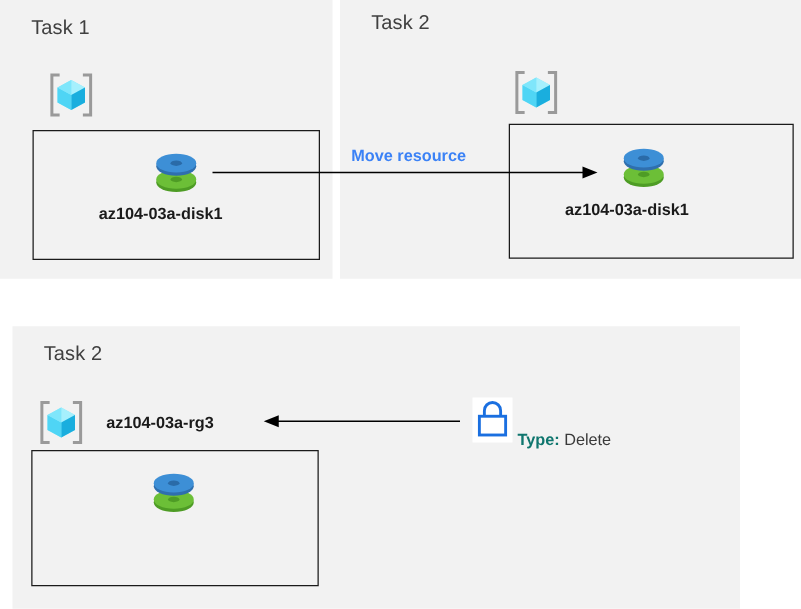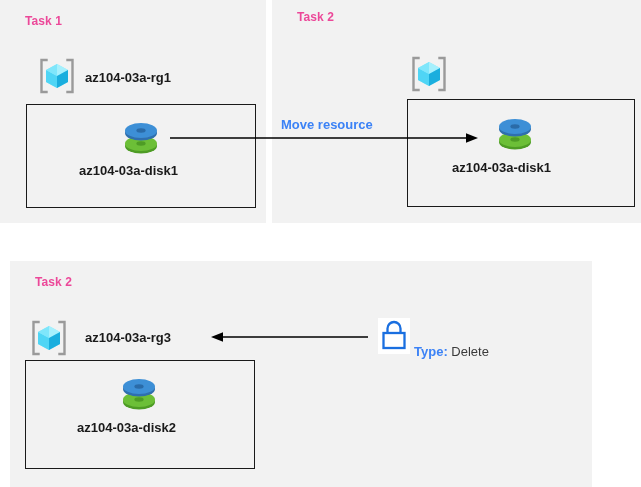--- a/index.html
+++ b/index.html
@@ -11,41 +11,41 @@
   .stage{position:absolute;left:0;top:0;width:641px;height:487px;}
 
   
   .panel{position:absolute;background:#f2f2f2;}
   #panel-task1{left:0px;  top:0px;   width:266px; height:223px;}
   #panel-task2{left:272px;top:0px;   width:369px; height:223px;}
   #panel-task3{left:10px; top:261px; width:582px; height:226px;}
 
   .task-title{
     position:absolute;
-    font-size:12px;font-weight:bold;color:#ec4899;
+    font-size:16px;font-weight:normal;color:#404040;
     letter-spacing:0.1px;white-space:nowrap;
   }
   #title-task1{left:25px; top:14px;}
   #title-task2{left:297px;top:10px;}
   #title-task3{left:35px; top:275px;}
 
   
   .resource-box{position:absolute;border:1.4px solid #1a1a1a;background:#f2f2f2;}
   #box-task1{left:26px; top:104px; width:228px;height:102px;}
   #box-task2{left:407px;top:99px;  width:226px;height:106px;}
   #box-task3{left:25px; top:360px; width:228px;height:107px;}
   .node-label{
     position:absolute;white-space:nowrap;
     font-size:13px;font-weight:bold;color:#1a1a1a;
   }
   .node-sublabel{
     position:absolute;white-space:nowrap;
     font-size:13px;color:#3a3a3a;
   }
-  .node-sublabel b{color:#3b82f6;}
+  .node-sublabel b{color:#0f766e;}
 
   
   .rg-icon{position:absolute;width:38px;height:36px;}
   .rg-icon svg{display:block;width:38px;height:36px;}
 
   
   .disk-icon{position:absolute;width:40px;height:42px;}
   .disk-icon svg{display:block;width:40px;height:42px;}
 
   
@@ -72,21 +72,20 @@
     <svg viewBox="0 0 38 36">
       <path d="M8.5 2 L3.5 2 L3.5 34 L8.5 34" fill="none" stroke="#9a9a9a" stroke-width="2.4" stroke-linecap="square"></path>
       <path d="M29.5 2 L34.5 2 L34.5 34 L29.5 34" fill="none" stroke="#9a9a9a" stroke-width="2.4" stroke-linecap="square"></path>
       <polygon points="19,6 30,12 30,24 19,30 8,24 8,12" fill="#8ae8fb"></polygon>
       <polygon points="19,6 30,12 19,18" fill="#a6f0fd"></polygon>
       <polygon points="19,18 30,12 30,24 19,30" fill="#1aaede"></polygon>
       <polygon points="19,18 8,12 8,24 19,30" fill="#4fd5f5"></polygon>
       <polygon points="19,6 8,12 19,18" fill="#7fe6fb"></polygon>
     </svg>
   </div>
-  <div class="node-label" style="left:85px;top:70px;">az104-03a-rg1</div>
 
   <div class="resource-box" id="box-task1"></div>
   <div class="disk-icon" style="left:121px;top:117px;">
     <svg viewBox="0 0 40 42">
       <ellipse cx="20" cy="29" rx="16" ry="7.5" fill="#4e9c25"></ellipse>
       <ellipse cx="20" cy="26.5" rx="16" ry="7.5" fill="#6cbf37"></ellipse>
       <ellipse cx="20" cy="26.5" rx="4.6" ry="2.2" fill="#4e9c25"></ellipse>
       <ellipse cx="20" cy="16" rx="16" ry="7.5" fill="#2f6fae"></ellipse>
       <ellipse cx="20" cy="13.5" rx="16" ry="7.5" fill="#3d8fd6"></ellipse>
       <ellipse cx="20" cy="13.5" rx="4.6" ry="2.2" fill="#2a6ba8"></ellipse>
@@ -150,21 +149,20 @@
   <div class="disk-icon" style="left:119px;top:373px;">
     <svg viewBox="0 0 40 42">
       <ellipse cx="20" cy="29" rx="16" ry="7.5" fill="#4e9c25"></ellipse>
       <ellipse cx="20" cy="26.5" rx="16" ry="7.5" fill="#6cbf37"></ellipse>
       <ellipse cx="20" cy="26.5" rx="4.6" ry="2.2" fill="#4e9c25"></ellipse>
       <ellipse cx="20" cy="16" rx="16" ry="7.5" fill="#2f6fae"></ellipse>
       <ellipse cx="20" cy="13.5" rx="16" ry="7.5" fill="#3d8fd6"></ellipse>
       <ellipse cx="20" cy="13.5" rx="4.6" ry="2.2" fill="#2a6ba8"></ellipse>
     </svg>
   </div>
-  <div class="node-label" style="left:77px;top:420px;">az104-03a-disk2</div>
 
   <div class="connector" style="left:210px;top:328px;">
     <svg width="160" height="18" viewBox="0 0 160 18">
       <line x1="10" y1="9" x2="158" y2="9" stroke="#000000" stroke-width="1.3"></line>
       <polygon points="1,9 13,4.2 13,13.8" fill="#000000"></polygon>
     </svg>
   </div>
 
   <div class="lock-icon" style="left:378px;top:318px;">
     <svg viewBox="0 0 32 36">

